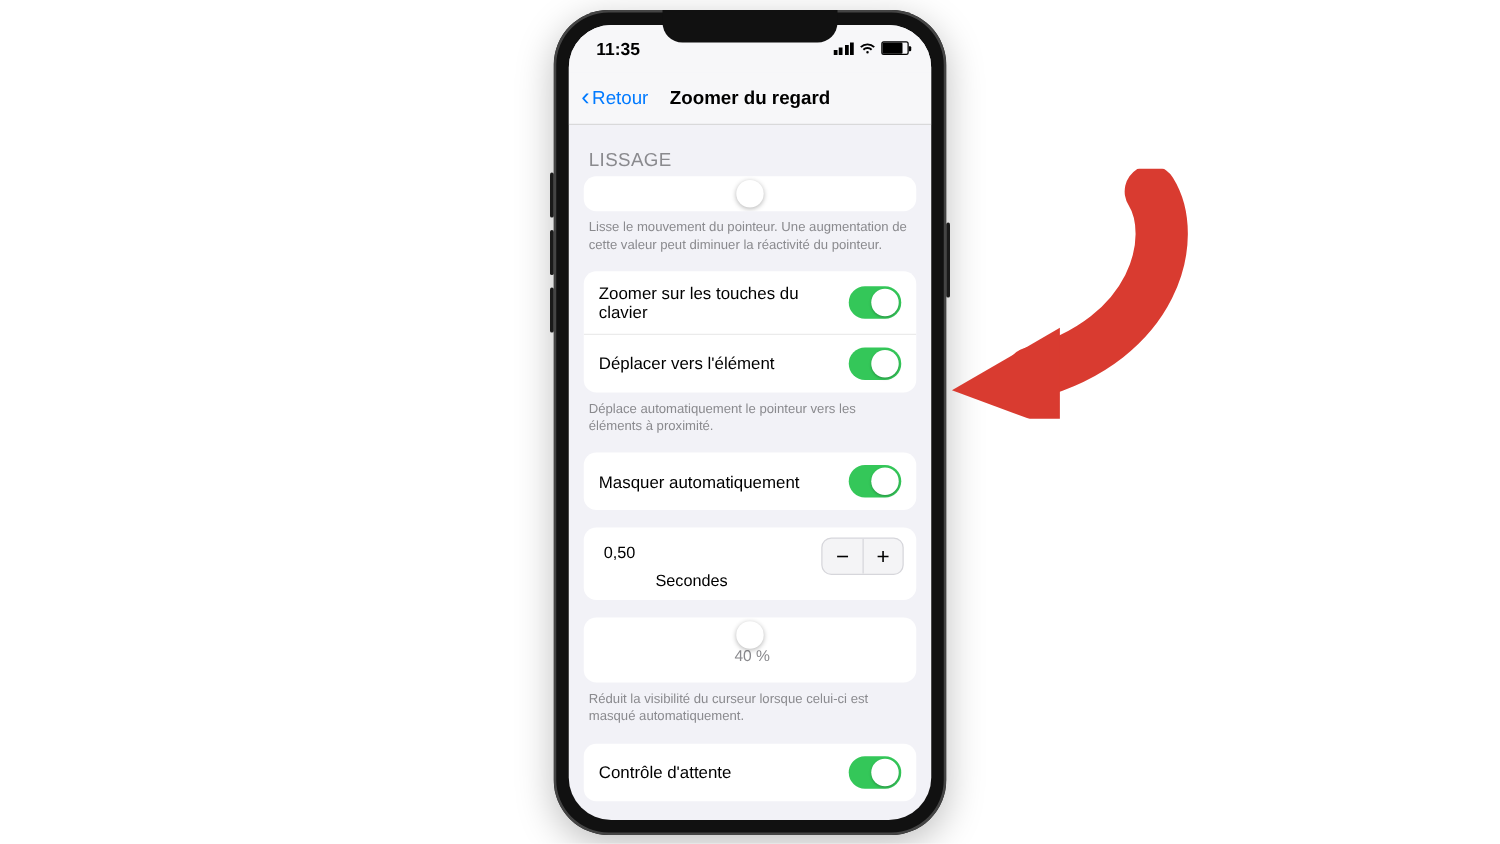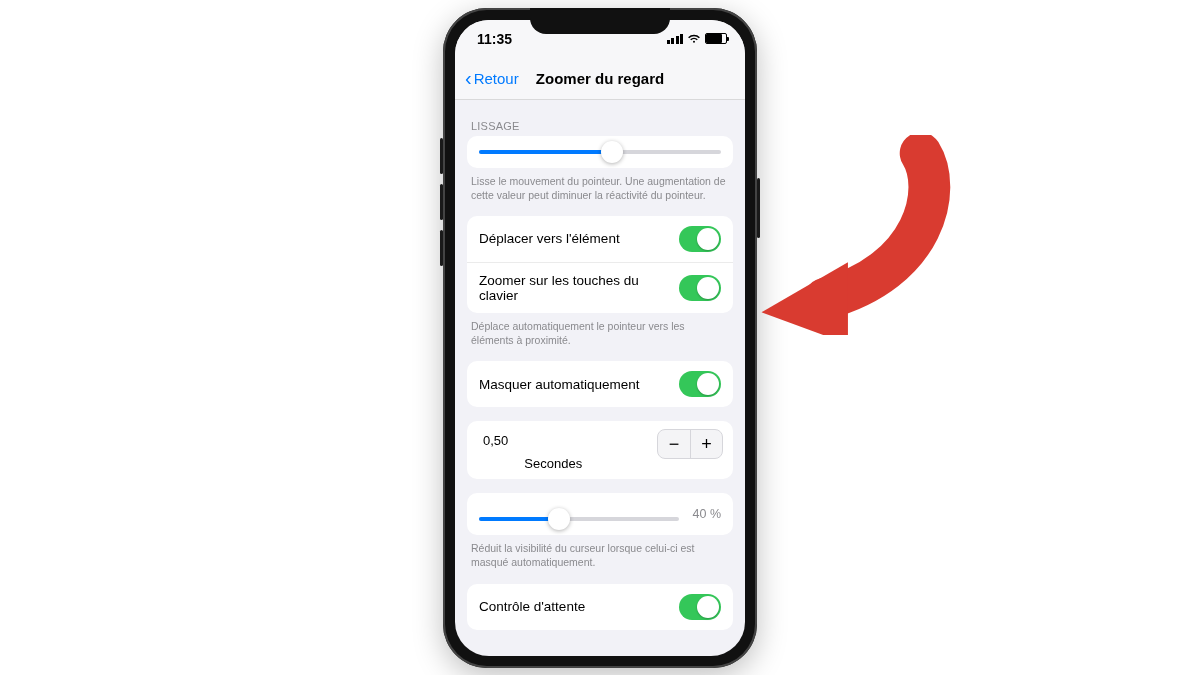--- a/index.html
+++ b/index.html
@@ -51,21 +51,21 @@
     height:42px; flex:0 0 42px; background:#f7f7f9;
     border-bottom:1px solid rgba(0,0,0,.12);
     display:flex; align-items:center; position:relative;
     padding:0 10px;
   }
   .back { color:#007aff; font-size:15px; display:flex; align-items:center; gap:2px; }
   .title { position:absolute; left:0; right:0; text-align:center; font-size:15px; font-weight:600; color:#000; pointer-events:none; }
   
   .content { flex:1; overflow:hidden; padding:6px 0 0; font-size:12px; }
   .section-header {
-    padding:14px 16px 4px; font-size:11px; color:#8a8a8e; letter-spacing:.02em;
+    padding:14px 16px 4px; font-size:15px; color:#8a8a8e; letter-spacing:.02em;
   }
   .group {
     margin:0 12px; background:#fff; border-radius:10px; overflow:hidden;
   }
   .footer-note {
     padding:6px 16px 0; font-size:10.5px; line-height:1.35; color:#8a8a8e;
   }
   .row {
     display:flex; align-items:center; justify-content:space-between;
     padding:10px 12px; font-size:13.5px; color:#000;
@@ -76,21 +76,21 @@
   .toggle {
     width:42px; height:26px; border-radius:13px; background:#34c759;
     position:relative; flex:0 0 42px;
   }
   .toggle::after {
     content:""; position:absolute; right:2px; top:2px;
     width:22px; height:22px; background:#fff; border-radius:50%;
     box-shadow:0 1px 2px rgba(0,0,0,.25);
   }
   
-  .slider-row { padding:14px 12px; display:flex; align-items:flex-end; gap:10px; }
+  .slider-row { padding:14px 12px; display:flex; align-items:center; gap:10px;flex-direction:column; }
   .slider { flex:1; height:4px; background:#d6d6db; border-radius:2px; position:relative; }
   .slider .fill { position:absolute; left:0; top:0; bottom:0; background:#007aff; border-radius:2px; }
   .slider .thumb {
     position:absolute; top:50%; transform:translate(-50%,-50%);
     width:22px; height:22px; background:#fff; border-radius:50%;
     box-shadow:0 1px 4px rgba(0,0,0,.3);
   }
   .slider-pct { font-size:12.5px; color:#8a8a8e; min-width:32px; text-align:right; }
   
   .stepper-row { display:flex; align-items:flex-start; padding:8px 10px; gap:10px; }
@@ -168,25 +168,25 @@
             <div class="thumb" style="left:55%"></div>
           </div>
         </div>
       </div>
       <div class="footer-note">Lisse le mouvement du pointeur. Une augmentation de cette valeur peut diminuer la réactivité du pointeur.</div>
 
       <div class="gap"></div>
 
       <div class="group">
         <div class="row">
+          <span>Zoomer sur les touches du clavier</span>
+          <span class="toggle"></span>
+        </div>
+        <div class="row">
           <span>Déplacer vers l'élément</span>
-          <span class="toggle"></span>
-        </div>
-        <div class="row">
-          <span>Zoomer sur les touches du clavier</span>
           <span class="toggle"></span>
         </div>
       </div>
       <div class="footer-note">Déplace automatiquement le pointeur vers les éléments à proximité.</div>
 
       <div class="gap"></div>
 
       <div class="group">
         <div class="row">
           <span>Masquer automatiquement</span>

